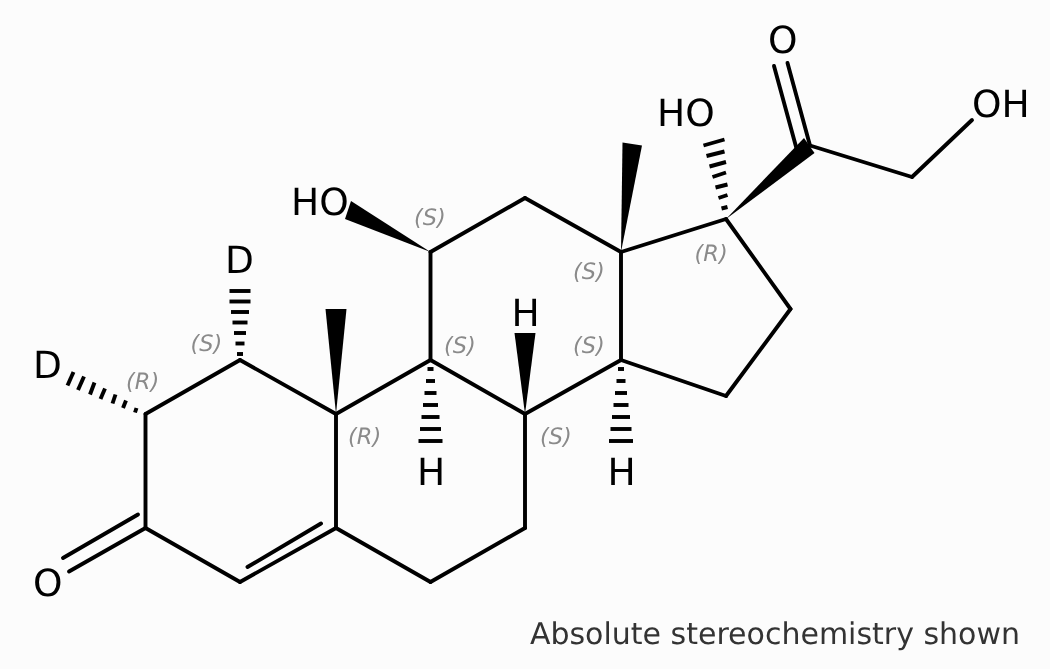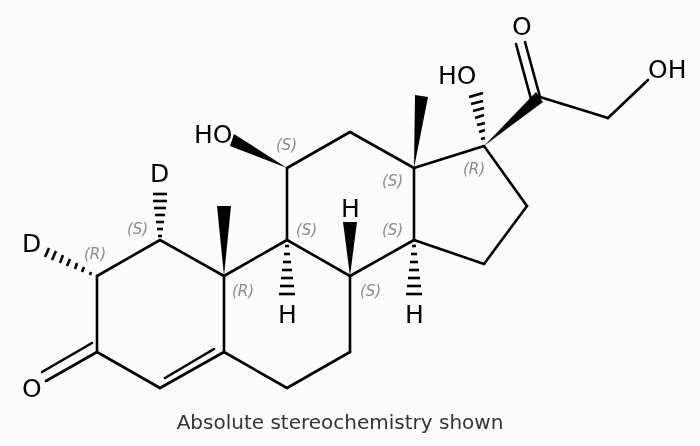--- a/index.html
+++ b/index.html
@@ -1,20 +1,20 @@
 <!DOCTYPE html>
 <html><head>
   <meta charset="utf-8">
   <style>
     html, body { margin: 0; padding: 0; background: #fcfcfc; }
     body { width: 700px; height: 446px; position: relative; overflow: hidden; font-family: "DejaVu Sans", sans-serif; }
     #structure { position: absolute; left: 0; top: 0; }
     .atom { font-family: "DejaVu Sans", sans-serif; font-size: 25px; fill: #000; }
     .stereo { font-family: "DejaVu Sans", sans-serif; font-size: 15px; font-style: italic; fill: #8a8a8a; }
-    .caption { position: absolute; left: 0; width: 680px; top: 410px; text-align: center; font-size: 20px; color: #333; font-family: "DejaVu Sans", sans-serif; }
+    .caption { position: absolute; left: 0; width: 680px; top: 410px; text-align: right; font-size: 20px; color: #333; font-family: "DejaVu Sans", sans-serif; }
     .bond { stroke: #000; stroke-width: 2.6; fill: none; stroke-linecap: round; }
     .hash { stroke: #000; stroke-width: 2.6; }
   </style>
 </head>
 <body>
 
 <svg id="structure" width="700" height="410" viewBox="0 0 700 410" xmlns="http://www.w3.org/2000/svg">
 
   <g>
     <line class="bond" x1="160" y1="240" x2="97" y2="276"></line>

